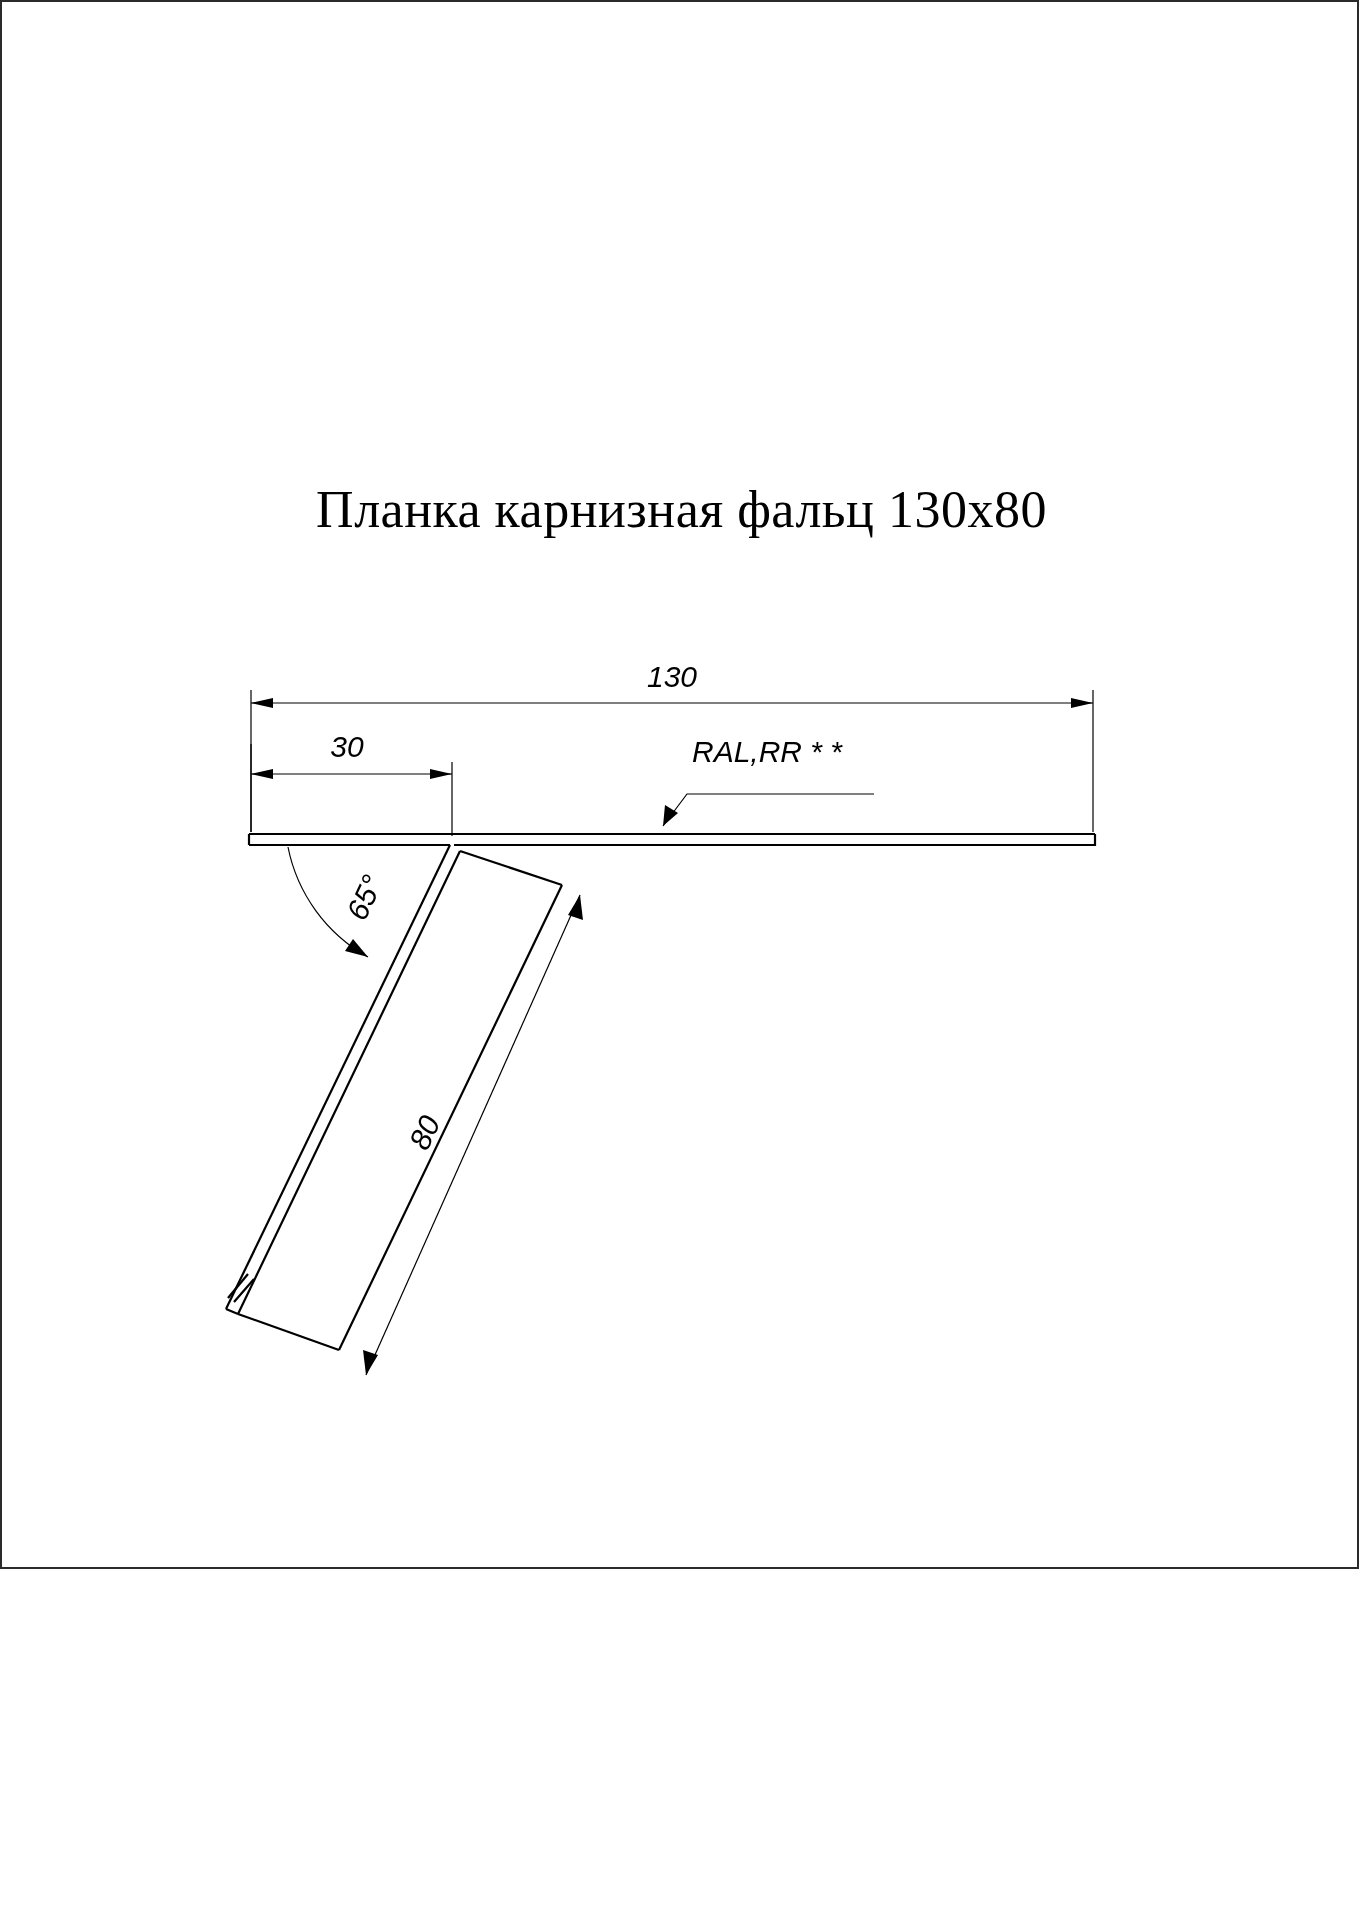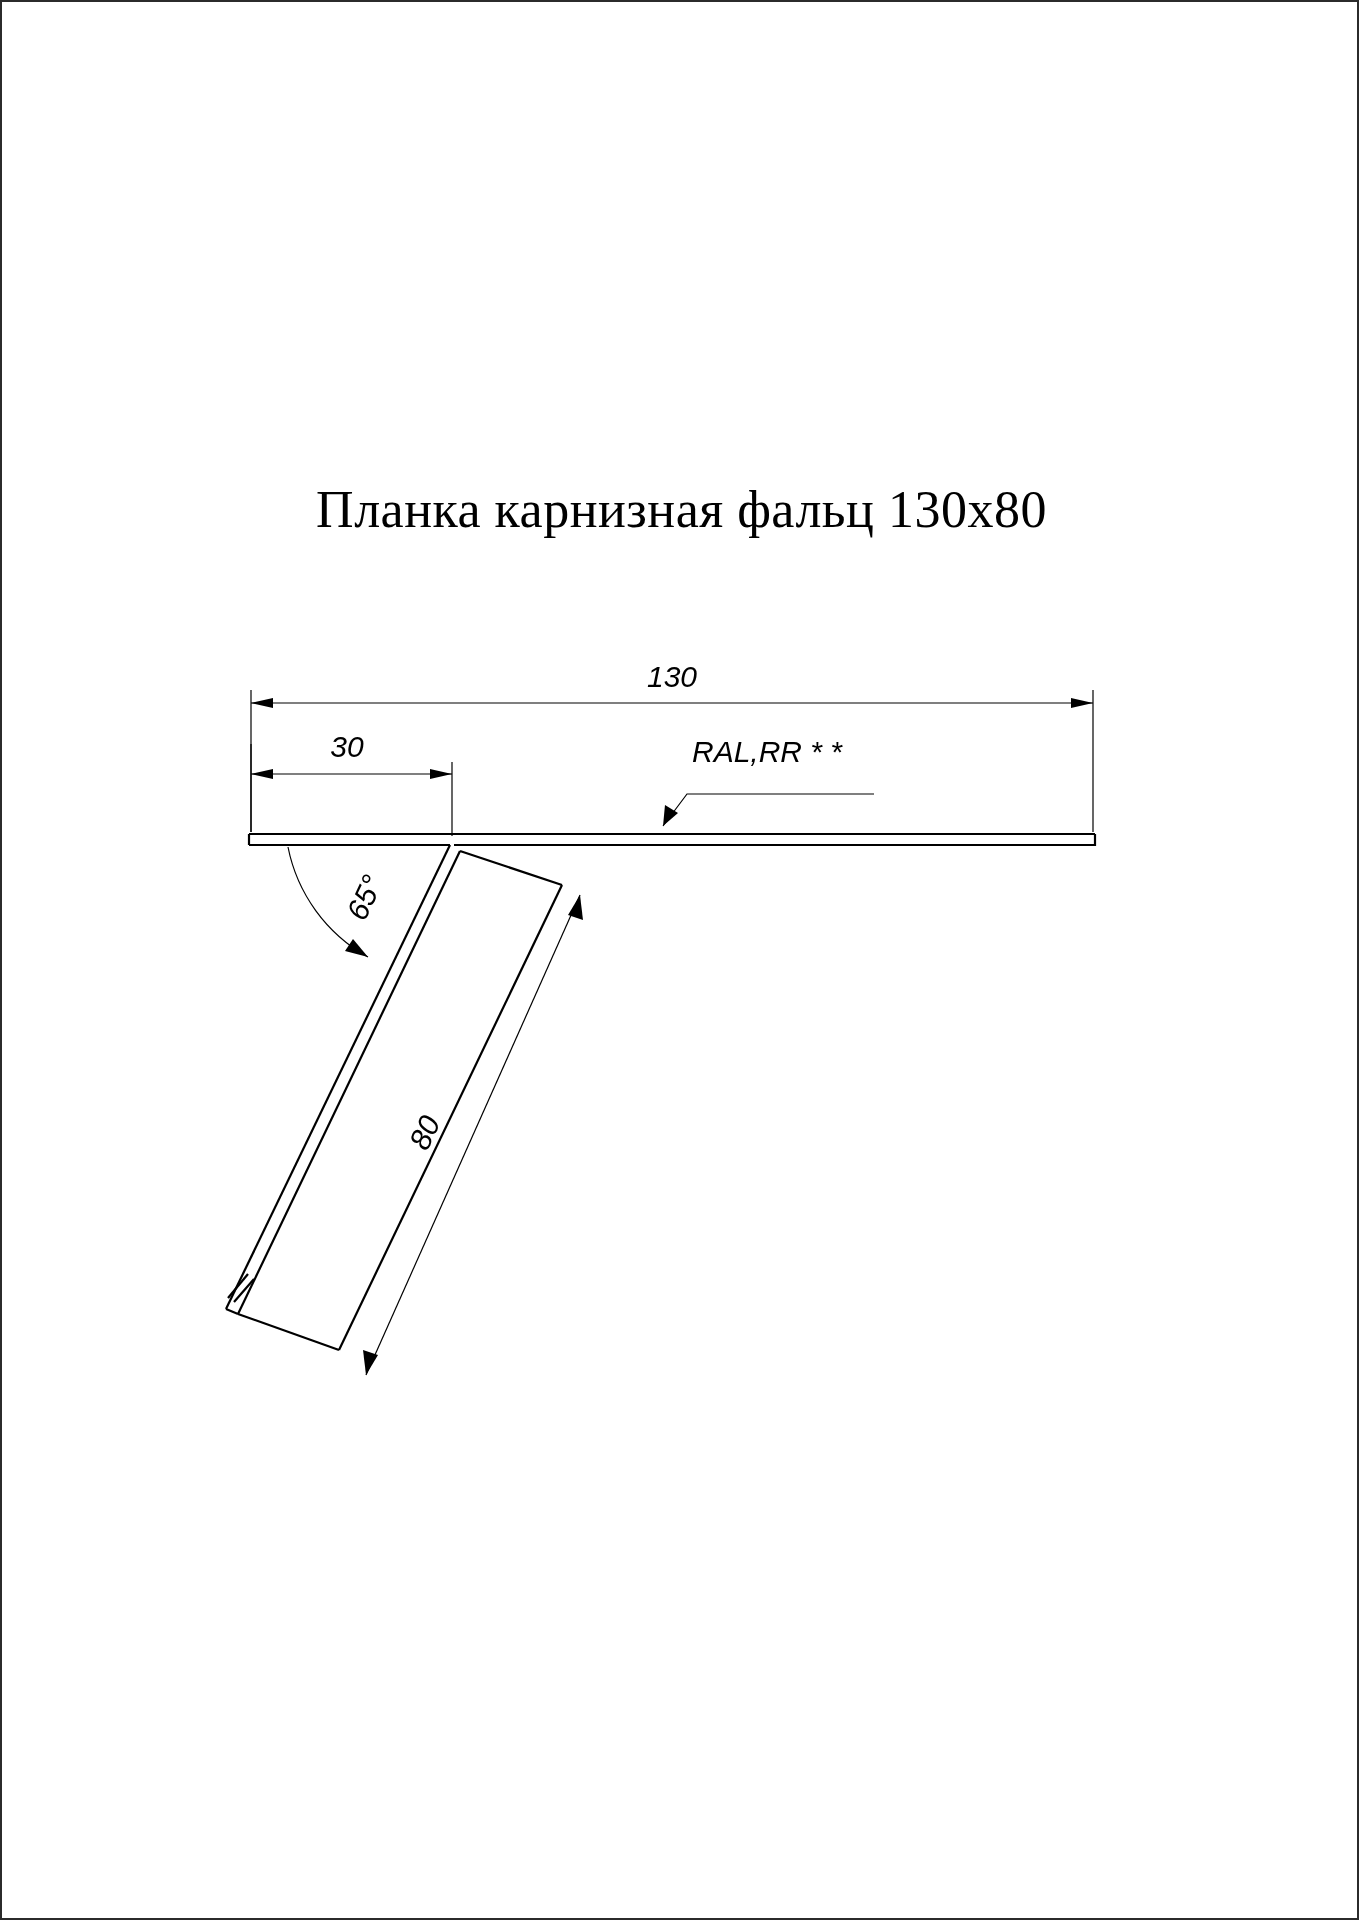--- a/index.html
+++ b/index.html
@@ -12,21 +12,21 @@
     height: 1920px;
     font-family: "Liberation Serif", serif;
     position: relative;
     overflow: hidden;
   }
   #sheet {
     position: absolute;
     left: 0;
     top: 0;
     width: 1359px;
-    height: 1920px;
+    height: 1569px;
     background: #ffffff;
     box-sizing: border-box;
     border: 2px solid #2b2b2b;
   }
   #drawing-title {
     position: absolute;
     left: 0;
     top: 478px;
     width: 1359px;
     text-align: center;

